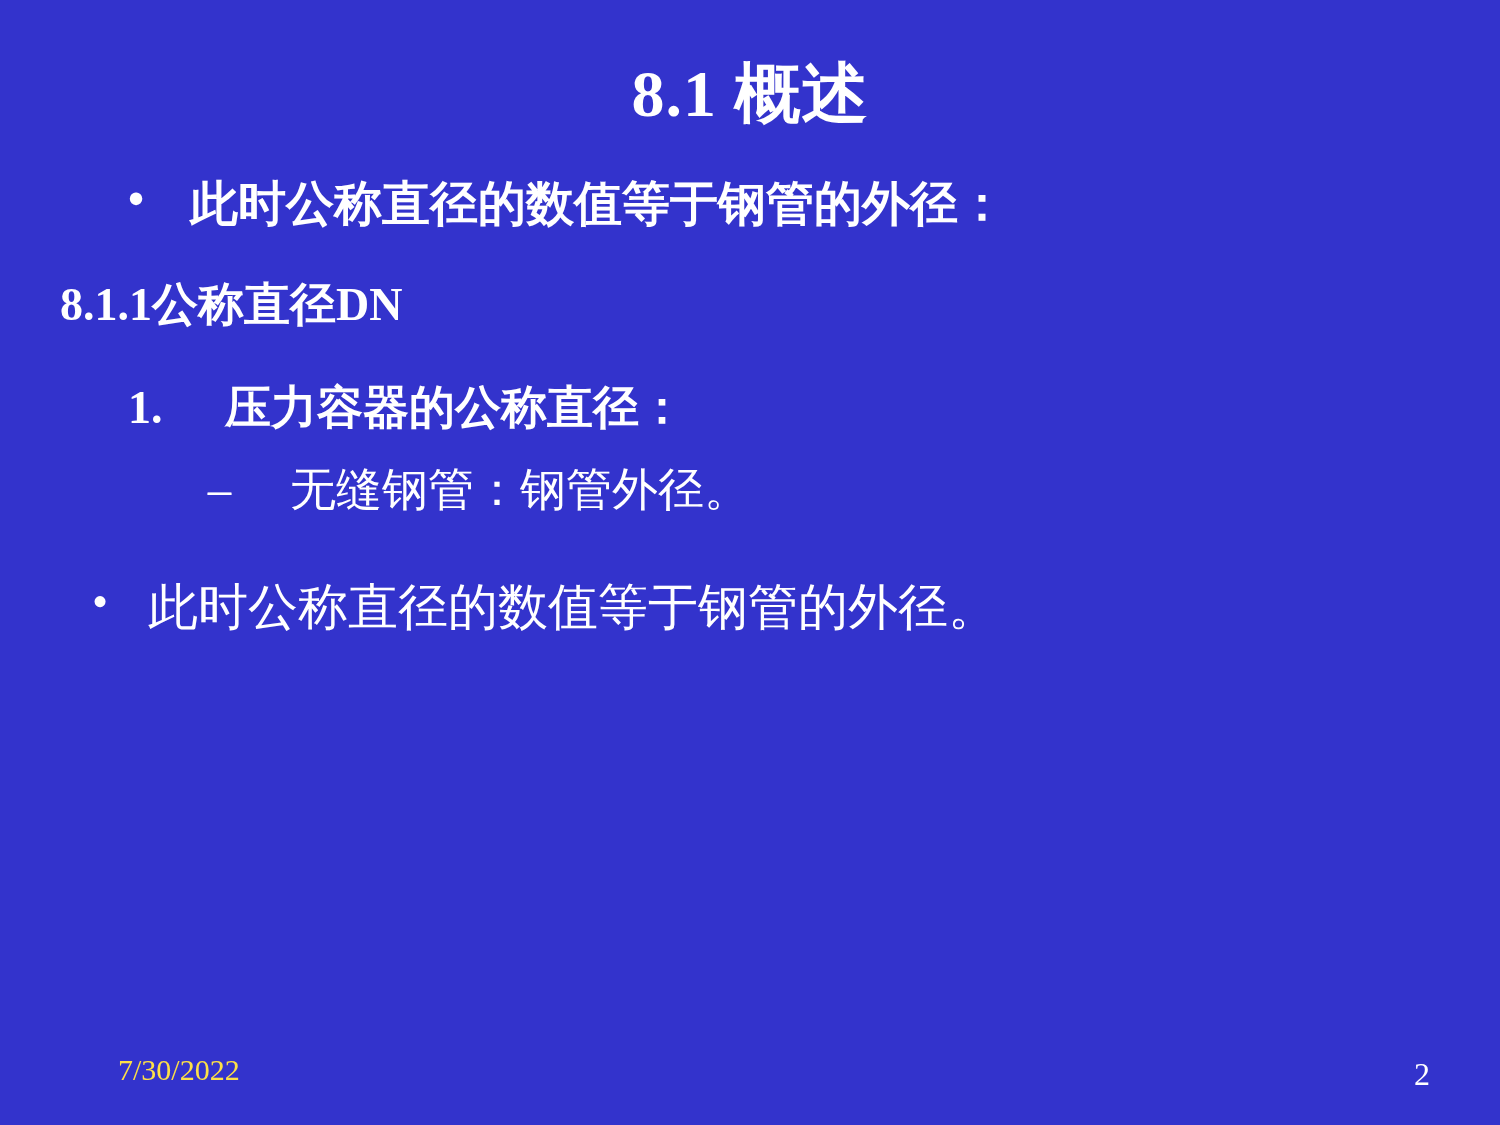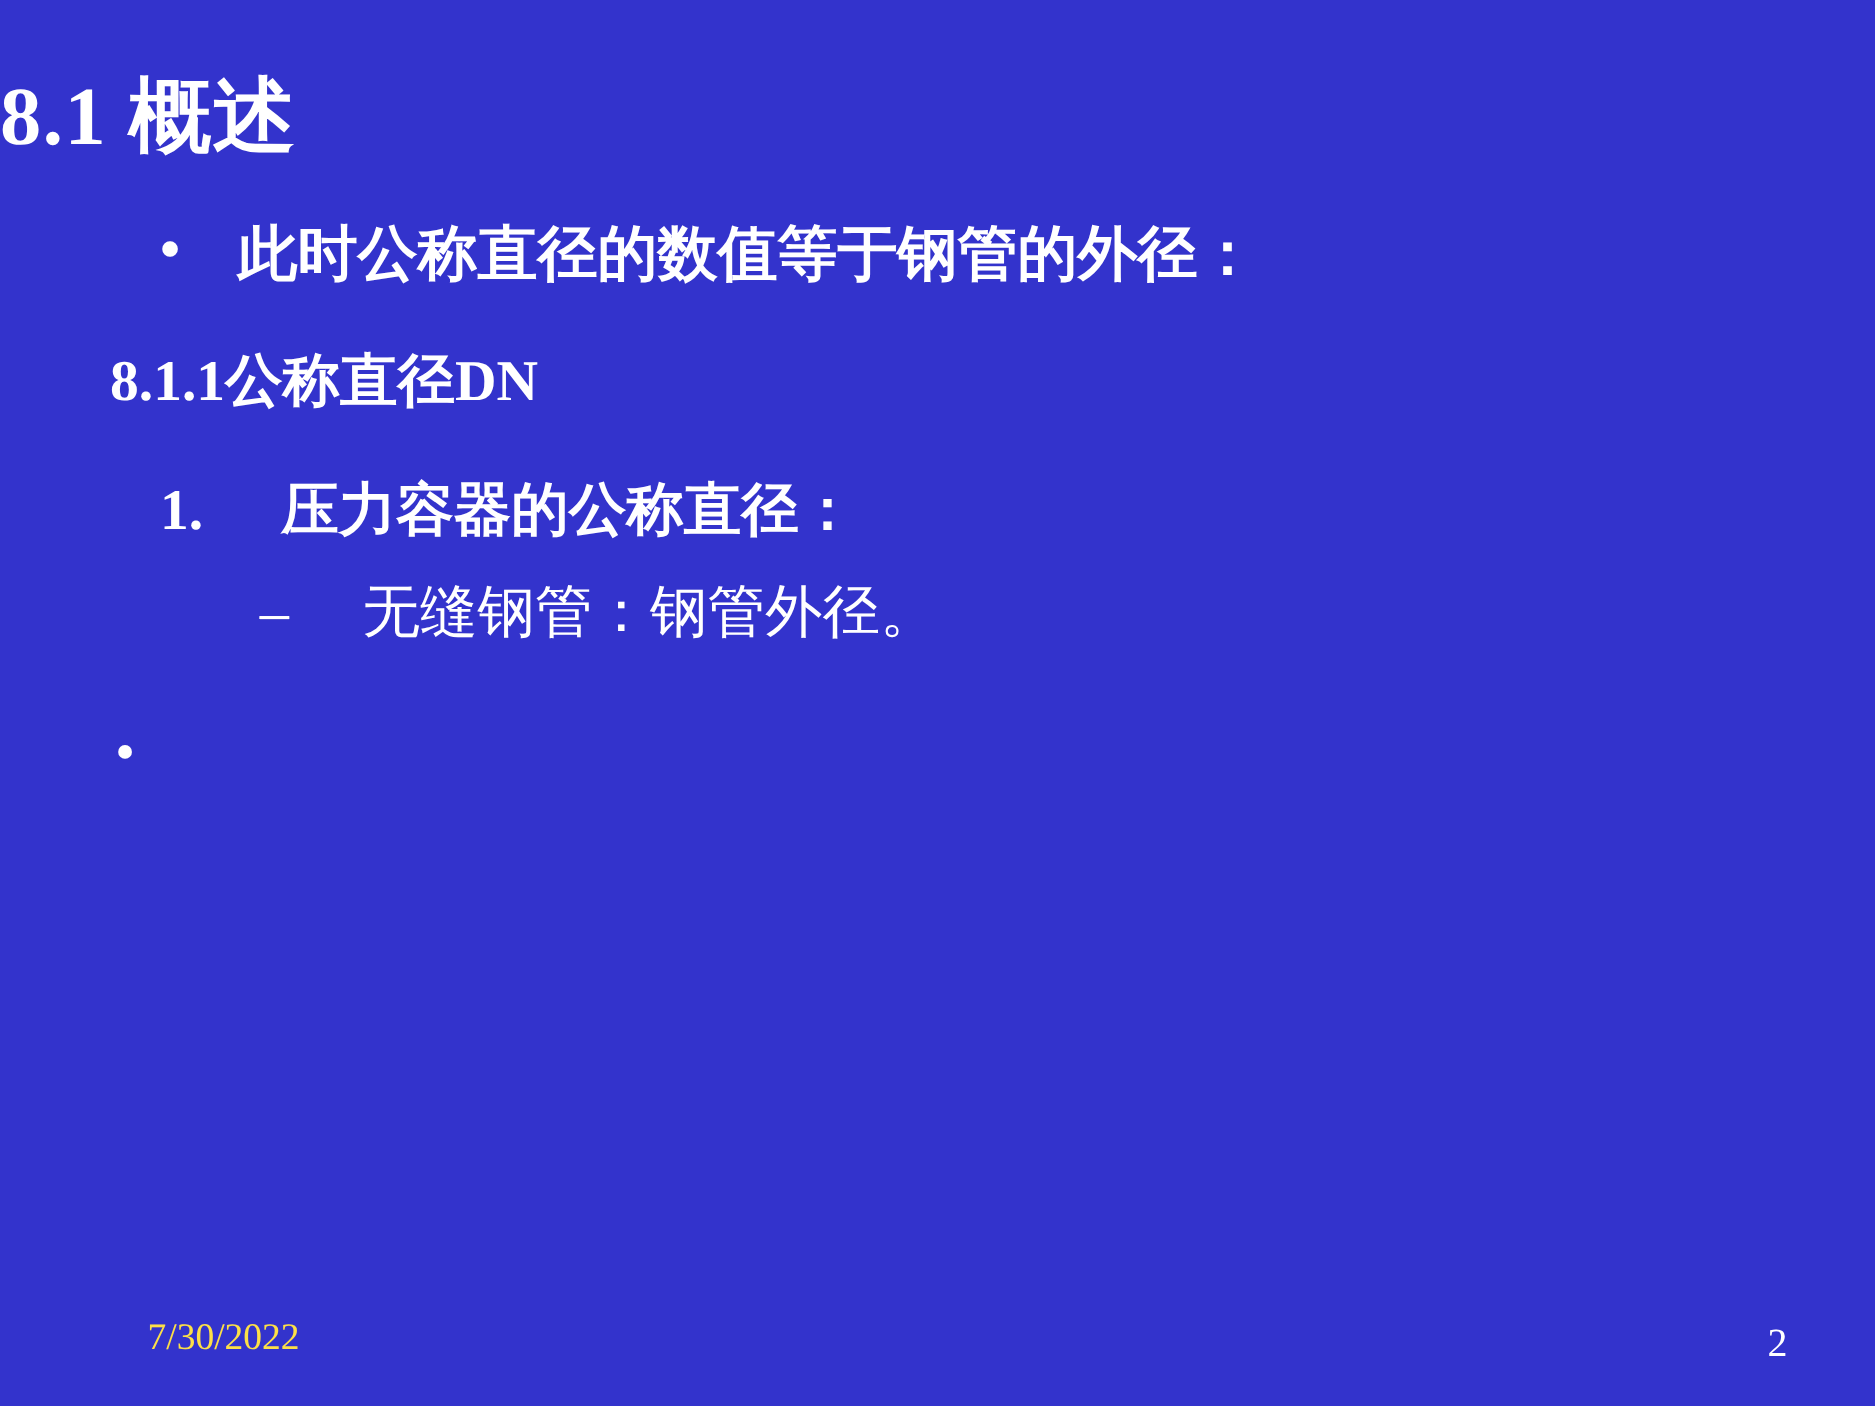--- a/index.html
+++ b/index.html
@@ -18,20 +18,21 @@
     position: relative;
     width: 1500px;
     height: 1125px;
     box-sizing: border-box;
   }
   .slide-title {
     position: absolute;
     top: 58px;
     left: 0;
     width: 1500px;
+    text-align: center;
     font-size: 66px;
     font-weight: bold;
     letter-spacing: 1px;
     line-height: 1.1;
     white-space: nowrap;
   }
   .body-block {
     position: absolute;
     top: 175px;
     left: 0;
@@ -52,21 +53,21 @@
     left: 128px;
     top: -4px;
     font-size: 46px;
     line-height: 1.2;
   }
   .plain-head {
     font-size: 46px;
     font-weight: bold;
     line-height: 1.2;
     margin: 44px 0 0 0;
-    padding-left: 88px;
+    padding-left: 60px;
   }
   .numbered {
     position: relative;
     font-size: 46px;
     font-weight: bold;
     line-height: 1.2;
     margin: 48px 0 0 0;
     padding-left: 225px;
   }
   .numbered .num {
@@ -147,20 +148,21 @@
       <span class="dash">–</span>
     </div>
 
     <div class="dash-item">
       <span class="dash">–</span>
       <span>无缝钢管：钢管外径。</span>
     </div>
 
     <div class="lvl1 wide">
       <span class="bullet">•</span>
+      <span class="indent2">此时公称直径的数值等于钢管的外径。</span>
     </div>
 
   </div>
 
   <div class="footer-date">7/30/2022</div>
   <div class="footer-page">2</div>
 
 </div>
 
 </body></html>

